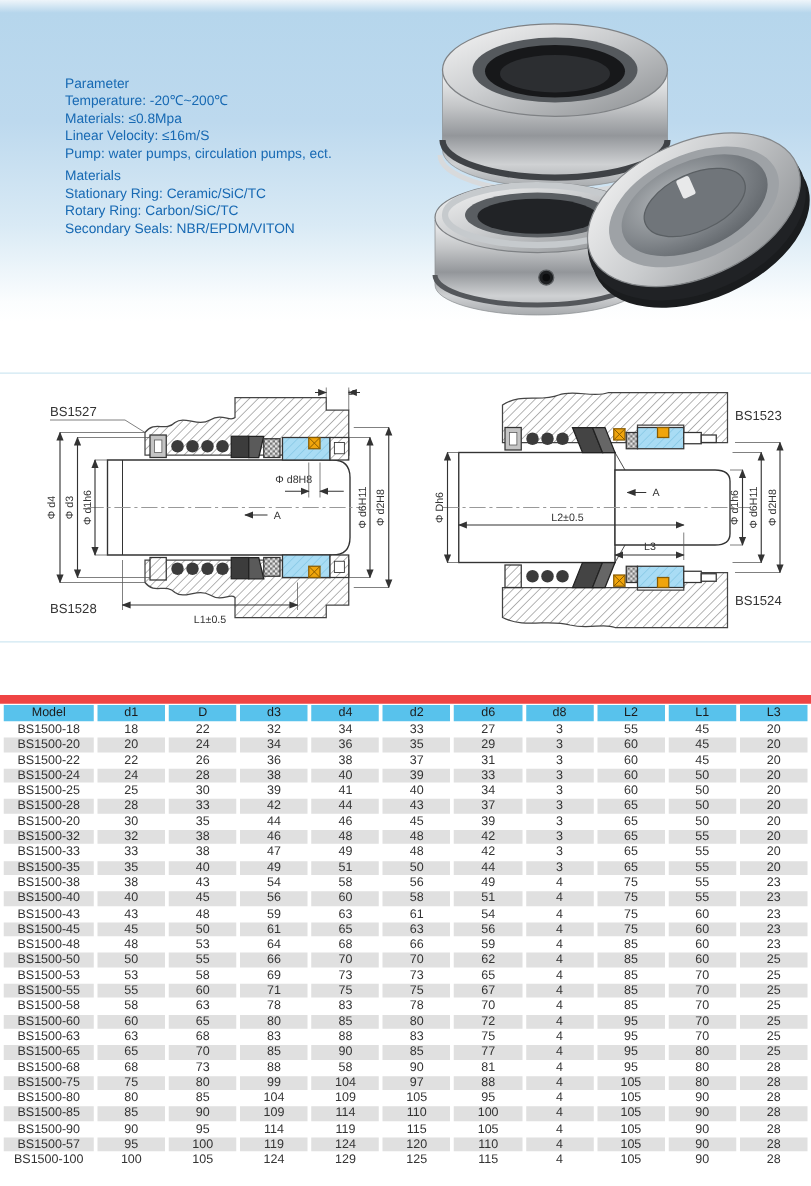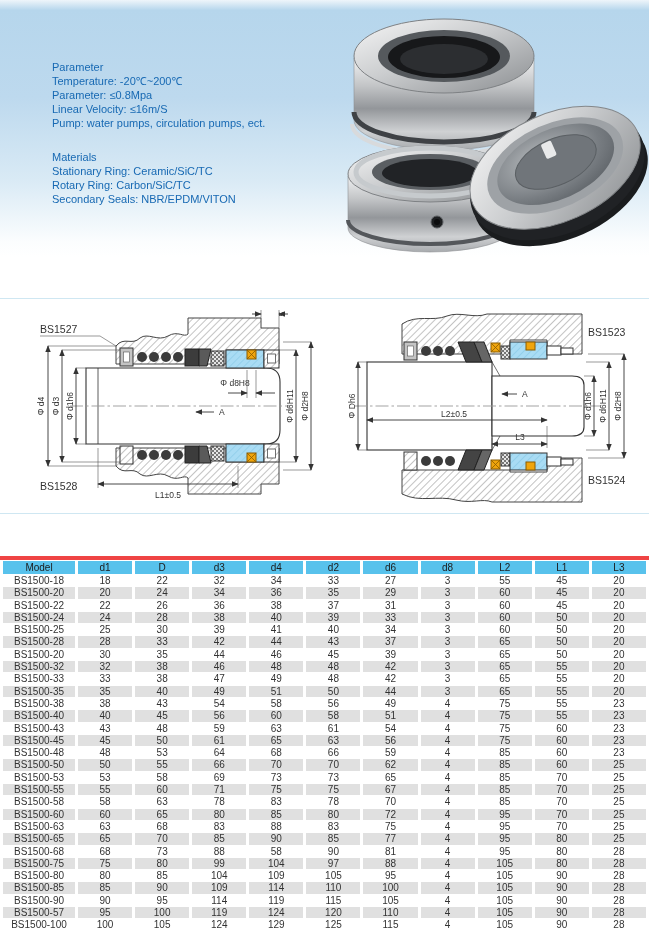--- a/index.html
+++ b/index.html
@@ -2,52 +2,52 @@
 <html><head>
 <meta charset="utf-8">
 <style>
   html,body{margin:0;padding:0;background:#fff;}
   .page{position:relative;width:649px;height:949px;overflow:hidden;background:#fff;
         font-family:"Liberation Sans",sans-serif;}
   
   .band{position:absolute;left:0;top:0;width:649px;height:257px;
         background:linear-gradient(180deg,#eef5fa 0%,#b6d6ec 4%,#bdd9ee 38%,#d9eaf5 70%,#fbfdfe 94%,#ffffff 100%);}
   .specs{position:absolute;left:52px;top:60px;color:#1769b3;font-size:11px;line-height:14px;}
-  .specs .block+.block{margin-top:20px;}
+  .specs .block+.block{margin-top:4px;}
   .photo{position:absolute;left:340px;top:0;width:309px;height:260px;}
   
   .rule{position:absolute;left:0;width:649px;height:1px;background:#cfe7f2;}
   .rule.r1{top:298px;} .rule.r2{top:513px;}
   
   .diagram{position:absolute;top:306px;width:305px;height:200px;}
   .diagram.dl{left:28px;} .diagram.dr{left:342px;}
   .diagram text{font-family:"Liberation Sans",sans-serif;fill:#333;}
   .dimtxt{font-size:8.5px;} .lbl{font-size:10.5px;fill:#222;}
   .dim{stroke:#333;stroke-width:0.9;} .ext{stroke:#555;stroke-width:0.6;}
   
-  .table-wrap{position:absolute;left:0;top:556px;width:649px;border-top:4px solid #ef4444;}
+  .table-wrap{position:absolute;left:0;top:556px;width:649px;border-top:7px solid #ef4444;}
   table{border-collapse:separate;border-spacing:3px 1px;table-layout:fixed;width:649px;
         font-size:10px;color:#333;}
   th{background:#58c2ec;height:13px;font-weight:400;color:#1b1b1b;text-align:center;padding:0;}
   td{background:#fff;height:11.3px;line-height:11.3px;text-align:center;padding:0;
      white-space:nowrap;overflow:hidden;}
   tbody tr:nth-child(even) td{background:#e0e0e0;}
 </style>
 </head>
 <body>
 
 <div class="page">
 
   <div class="band">
     <div class="specs">
       <div class="block">
         <div>Parameter</div>
         <div>
             <div>Temperature: -20℃~200℃</div>
-            <div>Parameter: ≤0.8Mpa</div>
+            <div>Materials: ≤0.8Mpa</div>
             <div>Linear Velocity: ≤16m/S</div>
             <div>Pump: water pumps, circulation pumps, ect.</div>
           </div>
       </div>
       <div class="block">
         <div>Materials</div>
         <div>
             <div>Stationary Ring: Ceramic/SiC/TC</div>
             <div>Rotary Ring: Carbon/SiC/TC</div>
             <div>Secondary Seals: NBR/EPDM/VITON</div>

